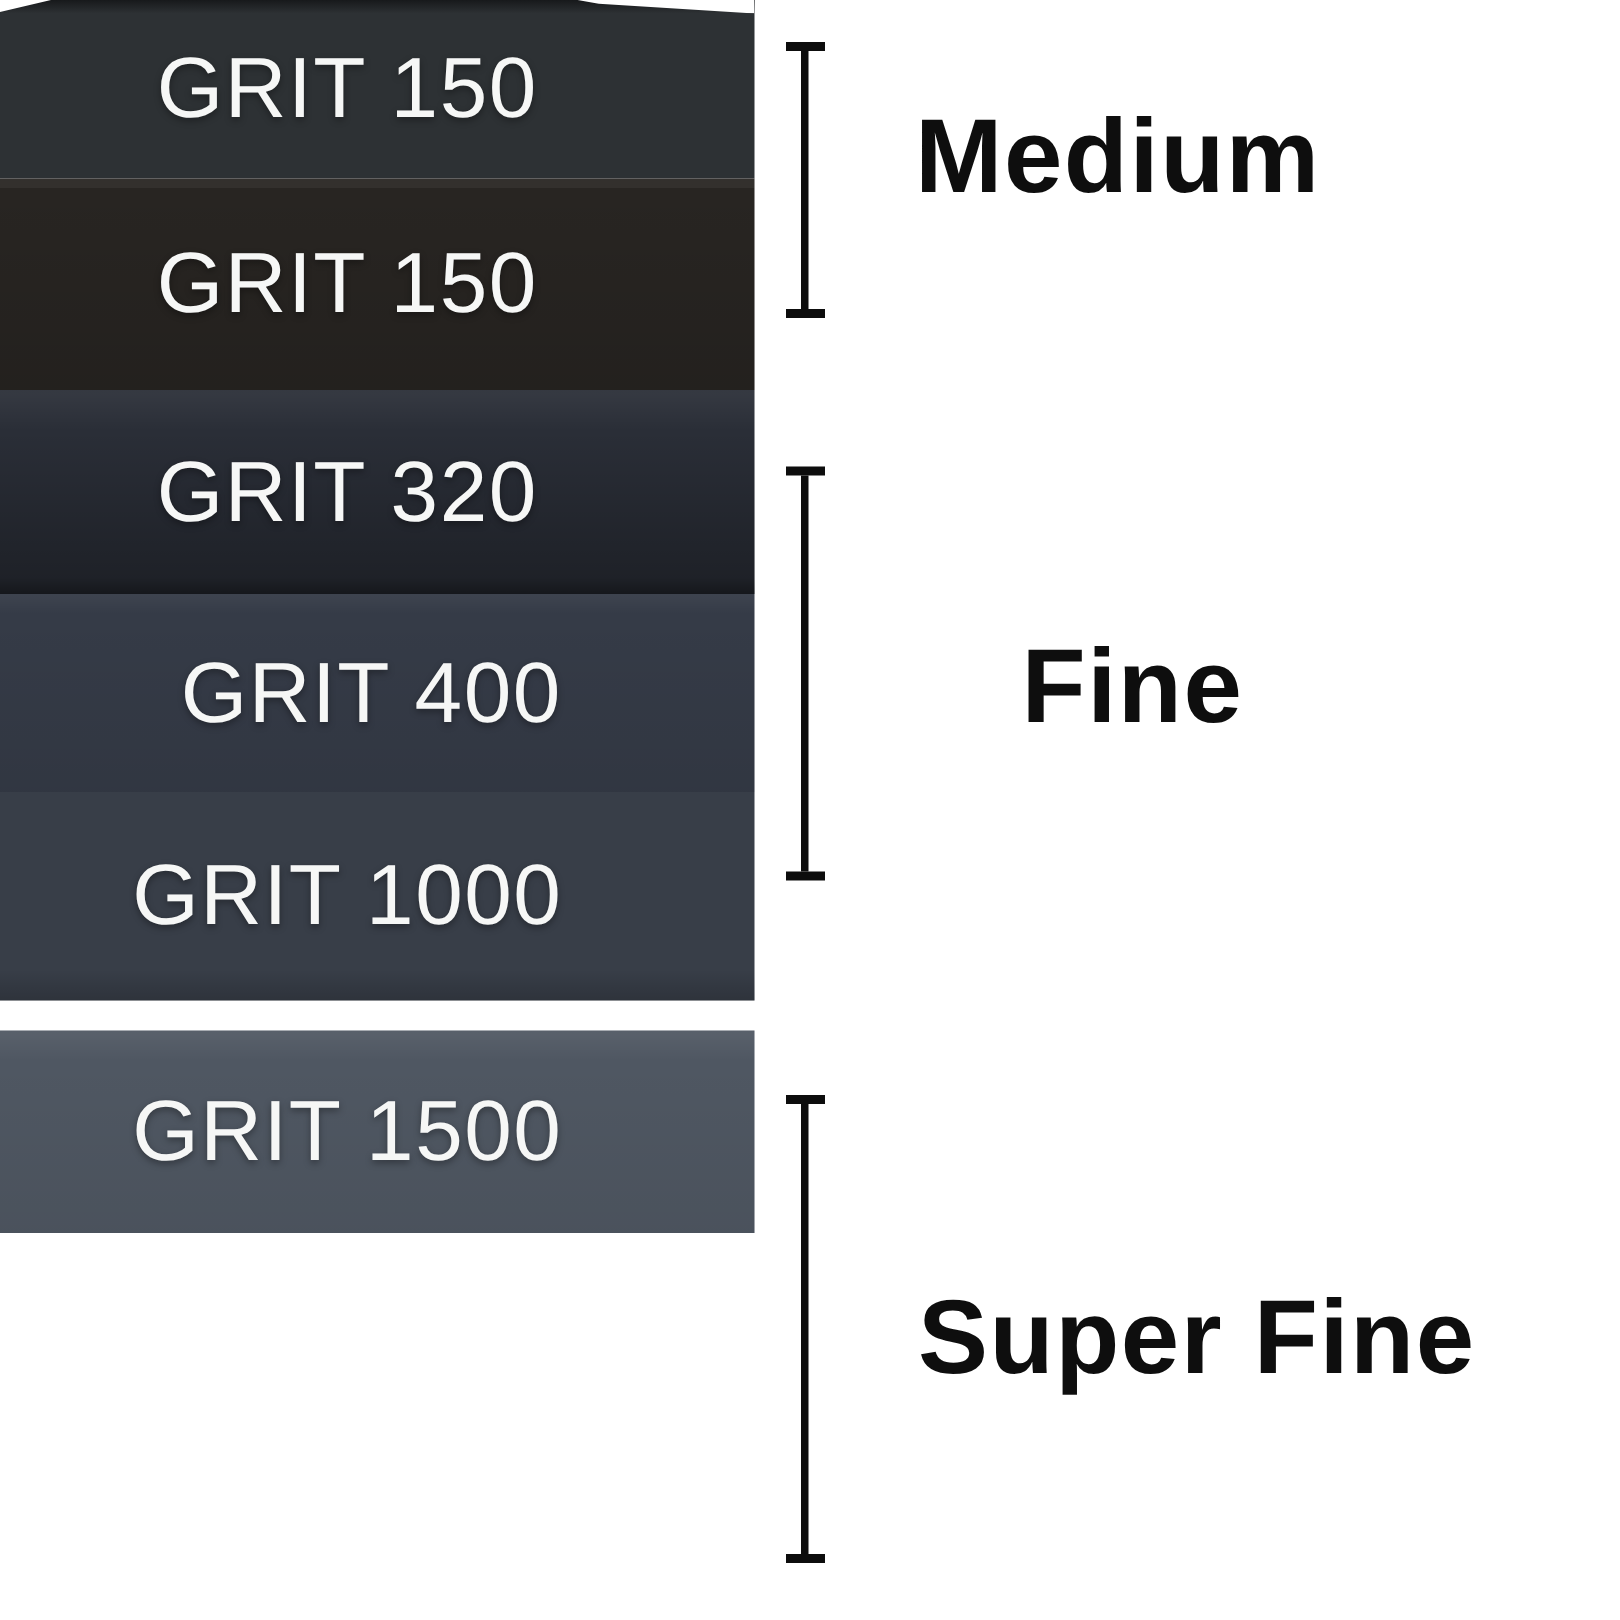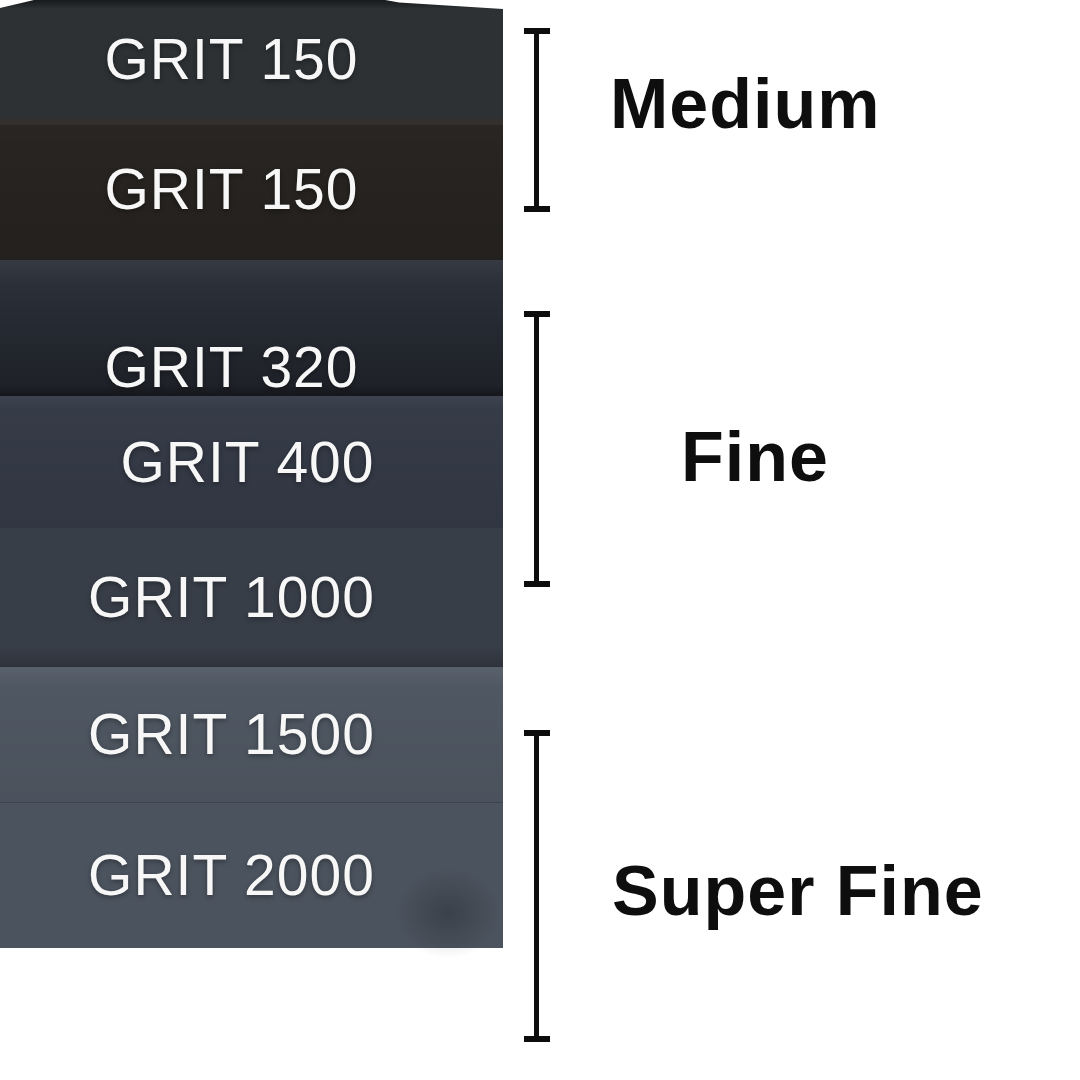--- a/index.html
+++ b/index.html
@@ -84,34 +84,31 @@
 
   <div id="stack">
     <div class="strip strip-1" style="background-color: rgb(45, 49, 52);">
       <span class="grit-label">GRIT 150</span>
       <span class="edge-sliver-left"></span>
       <span class="edge-sliver-right"></span>
     </div>
     <div class="strip strip-2" style="background-color: rgb(40, 37, 34);">
       <span class="grit-label">GRIT 150</span>
     </div>
-    <div class="strip strip-3" style="background-color: rgb(42, 46, 55); align-items: flex-end;">
+    <div class="strip strip-3" style="background-color: rgb(42, 46, 55);">
       <span class="grit-label">GRIT 320</span>
     </div>
     <div class="strip strip-4" style="background-color: rgb(53, 59, 71); padding-left: 32px;">
       <span class="grit-label">GRIT 400</span>
     </div>
     <div class="strip strip-6" style="background-color: rgb(56, 62, 72);">
       <span class="grit-label">GRIT 1000</span>
     </div>
-    <div class="strip strip-7" style="background-color: rgb(79, 87, 98);">
+    <div class="strip strip-7" style="background-color: rgb(79, 87, 98); margin-top: 20px;">
       <span class="grit-label">GRIT 1500</span>
-    </div>
-    <div class="strip strip-8" style="background-color: rgb(75, 83, 94);">
-      <span class="grit-label">GRIT 2000</span>
     </div>
   </div>
 
   <div class="bracket bracket-medium"></div>
   <div class="bracket bracket-fine"></div>
   <div class="bracket bracket-super-fine"></div>
 
   <div class="category-label label-medium">Medium</div>
   <div class="category-label label-fine">Fine</div>
   <div class="category-label label-super-fine">Super Fine</div>

